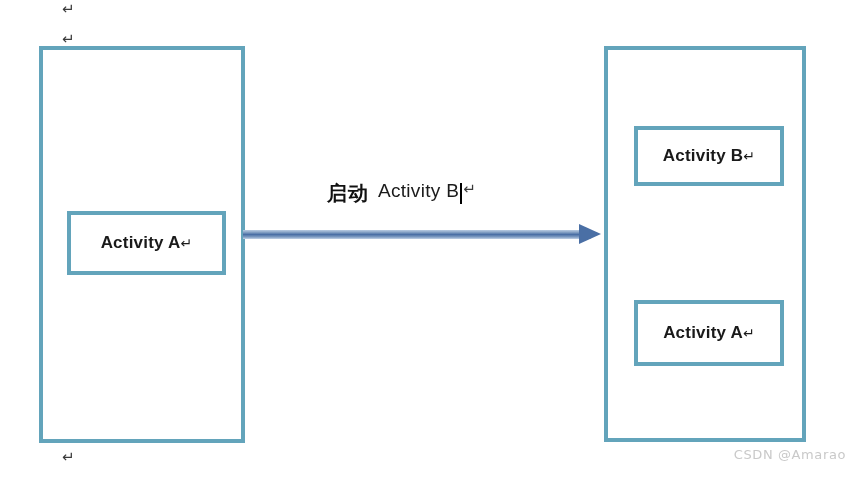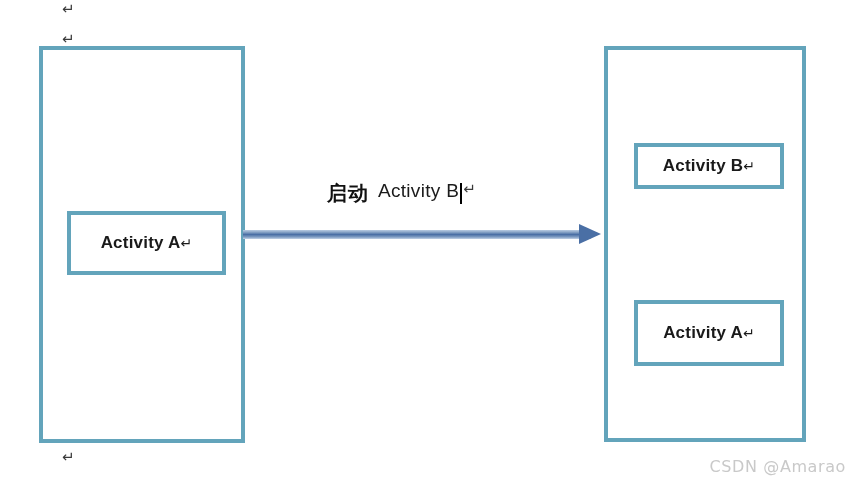--- a/index.html
+++ b/index.html
@@ -59,21 +59,21 @@
     white-space: nowrap;
     letter-spacing: 0.2px;
   }
   .activity-label .ret {
     font-family: "DejaVu Sans", sans-serif;
     font-weight: 400;
     font-size: 14px;
   }
 
   #box-left-a   { left: 67px;  top: 211px; width: 159px; height: 64px; }
-  #box-right-b  { left: 634px; top: 143px; width: 150px; height: 46px; }
+  #box-right-b  { left: 634px; top: 126px; width: 150px; height: 60px; }
   #box-right-a  { left: 634px; top: 300px; width: 150px; height: 66px; }
 
   
   #arrow-wrap {
     position: absolute;
     left: 243px;
     top: 222px;
     width: 366px;
     height: 26px;
   }
@@ -139,23 +139,23 @@
     font-family: "DejaVu Sans", sans-serif;
     font-size: 15px;
     color: #3a3a3a;
     margin-left: 1px;
   }
 
   
   #watermark {
     position: absolute;
     right: 14px;
-    bottom: 6px;
-    font-family: "DejaVu Sans", sans-serif;
-    font-size: 16px;
+    bottom: 20px;
+    font-family: "DejaVu Sans", sans-serif;
+    font-size: 13px;
     color: #c9c9c9;
     letter-spacing: 0.6px;
     user-select: none;
   }
 </style>
 </head>
 <body>
 
 <div id="canvas">
 

